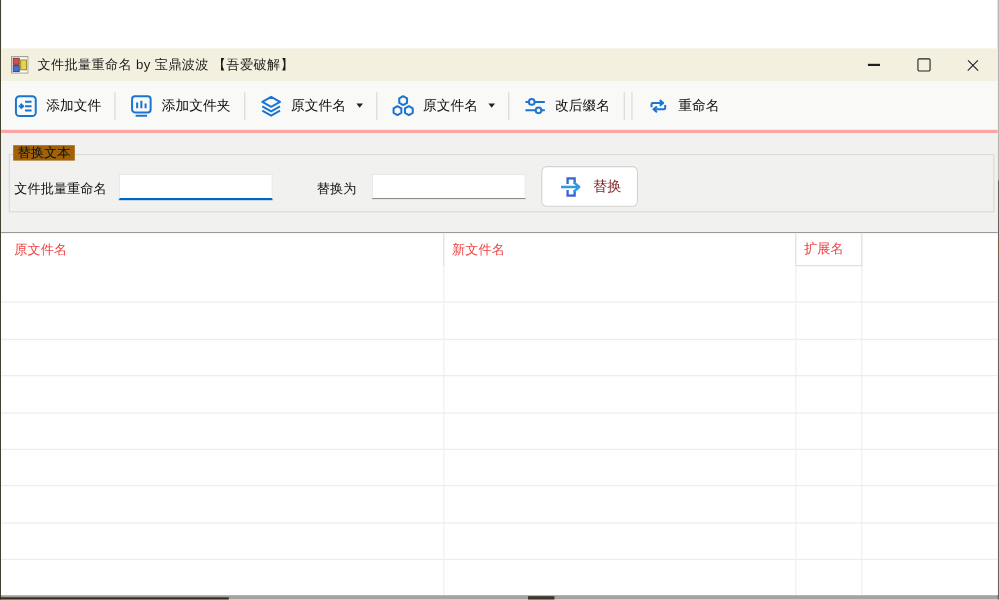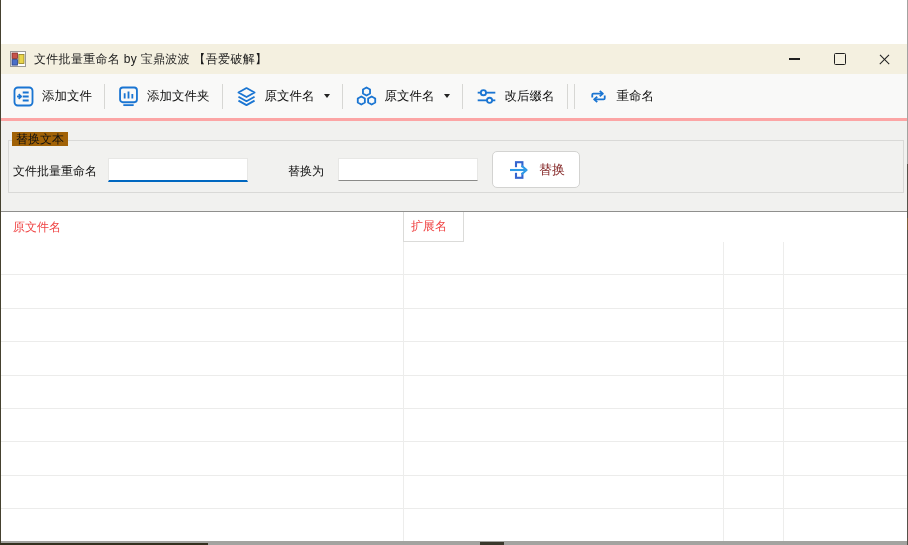--- a/index.html
+++ b/index.html
@@ -188,20 +188,23 @@
         <span>替换</span>
       </button>
     </div>
   </div>
 
   <div class="listview">
     <div class="lv-header">
       <div class="hcell hc-0">
           <span>原文件名</span>
         </div>
+      <div class="hcell hc-1">
+          <span>新文件名</span>
+        </div>
       <div class="hcell hc-2">
           <span>扩展名</span>
         </div>
       <div class="hcell hc-3"></div>
     </div>
     <div class="lv-body">
       <div class="vline v-0"></div>
       <div class="vline v-1"></div>
       <div class="vline v-2"></div>
       <div class="lv-row"></div>

